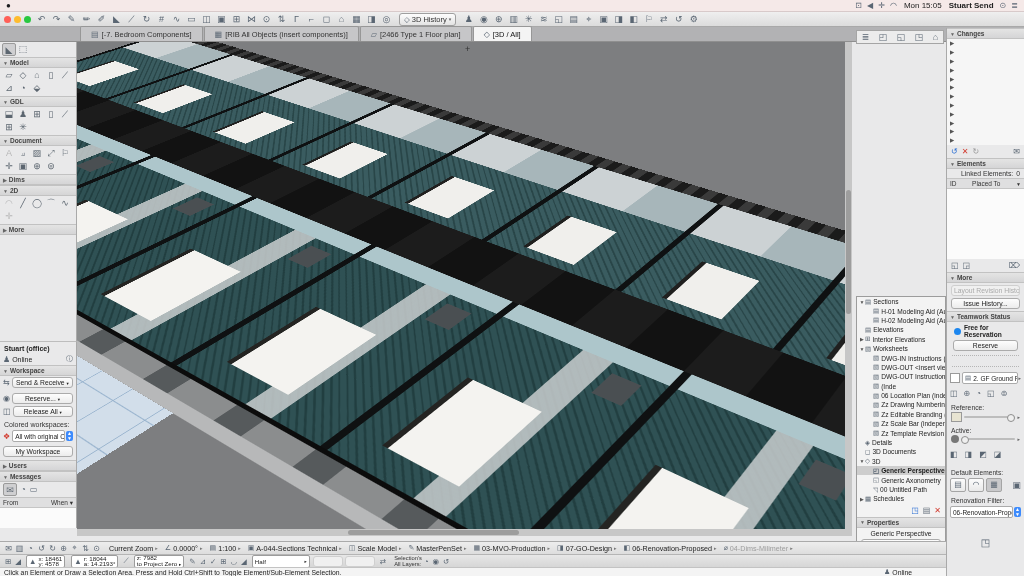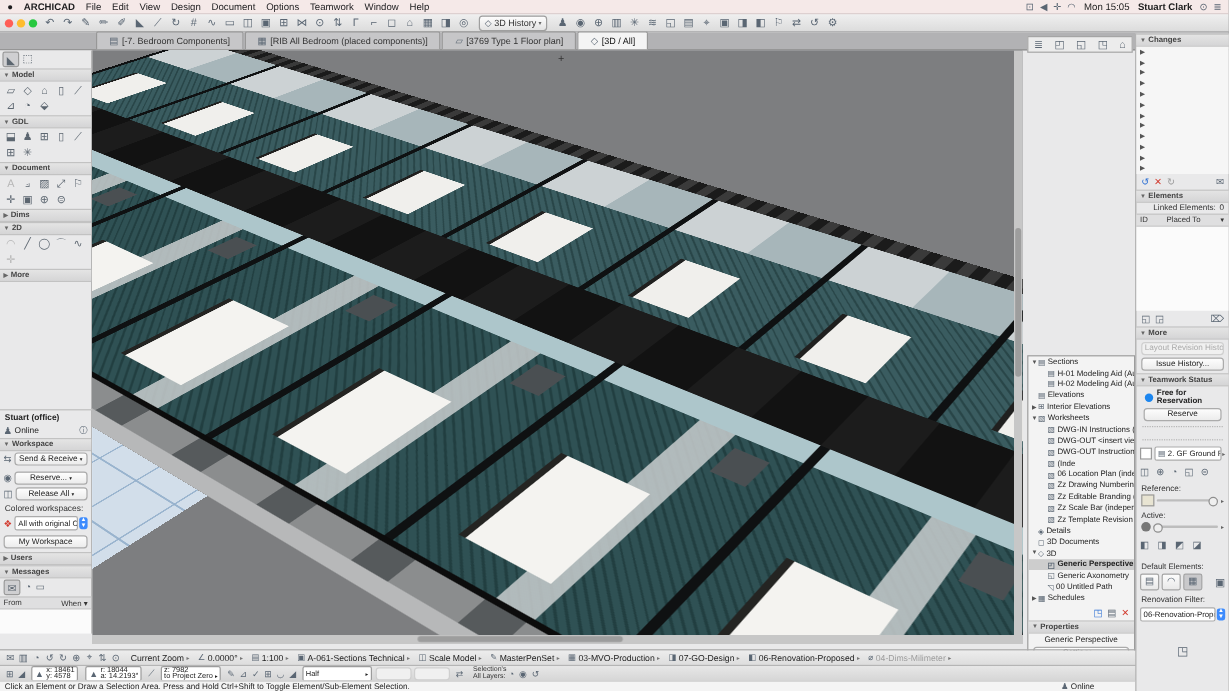--- a/index.html
+++ b/index.html
@@ -144,41 +144,29 @@
            display:flex;align-items:center;font-size:6.8px;color:#222;padding:0 4px;box-sizing:border-box;}
   #hintbar .sp{flex:1;}
 </style>
 </head>
 <body>
 
 <div id="app">
 
   <div id="menubar" class="abs">
     <span class="mitem">●</span>
-    <span id="menu-items" style="display:flex;">
-        <span class="mitem b">ARCHICAD</span>
-        <span class="mitem">File</span>
-        <span class="mitem">Edit</span>
-        <span class="mitem">View</span>
-        <span class="mitem">Design</span>
-        <span class="mitem">Document</span>
-        <span class="mitem">Options</span>
-        <span class="mitem">Teamwork</span>
-        <span class="mitem">Window</span>
-        <span class="mitem">Help</span>
-      </span>
     <span class="spacer"></span>
     <span id="menu-status-icons" style="display:flex;gap:5px;font-size:8px;color:#333;">
         <span class="ico">⊡</span>
         <span class="ico">◀</span>
         <span class="ico">✛</span>
         <span class="ico">◠</span>
       </span>
     <span class="stat">Mon 15:05</span>
-    <span class="stat" style="font-weight:bold;">Stuart Clark</span>
+    <span class="stat" style="font-weight:bold;">Stuart Send</span>
     <span id="menu-right-icons" style="display:flex;gap:5px;margin-left:6px;font-size:8px;color:#333;">
         <span class="ico">⊙</span>
         <span class="ico">≣</span>
       </span>
   </div>
 
   <div id="toolbar" class="abs">
     <span class="tl" style="background:#ff5f57;"></span>
     <span class="tl" style="background:#febc2e;"></span>
     <span class="tl" style="background:#28c840;"></span>
@@ -233,25 +221,25 @@
       </span>
   </div>
 
   <div id="tabbar" class="abs">
       <div class="tab">
         <span class="ico">▤</span>
         <span>[-7. Bedroom Components]</span>
       </div>
       <div class="tab">
         <span class="ico">▦</span>
-        <span>[RIB All Bedroom (placed components)]</span>
+        <span>[RIB All Objects (insert components)]</span>
       </div>
       <div class="tab">
         <span class="ico">▱</span>
-        <span>[3769 Type 1 Floor plan]</span>
+        <span>[2466 Type 1 Floor plan]</span>
       </div>
       <div class="tab active">
         <span class="ico">◇</span>
         <span>[3D / All]</span>
       </div>
     </div>
 
   <div id="toolbox" class="abs">
       <div class="tool-grid">
         <span class="tool sel">◣</span>
@@ -683,21 +671,21 @@
         <span>0.0000°</span>
         <span class="arr">▸</span>
       </span>
       <span class="qitem">
         <span class="gi">▤</span>
         <span>1:100</span>
         <span class="arr">▸</span>
       </span>
       <span class="qitem">
         <span class="gi">▣</span>
-        <span>A-061-Sections Technical</span>
+        <span>A-044-Sections Technical</span>
         <span class="arr">▸</span>
       </span>
       <span class="qitem">
         <span class="gi">◫</span>
         <span>Scale Model</span>
         <span class="arr">▸</span>
       </span>
       <span class="qitem">
         <span class="gi">✎</span>
         <span>MasterPenSet</span>

